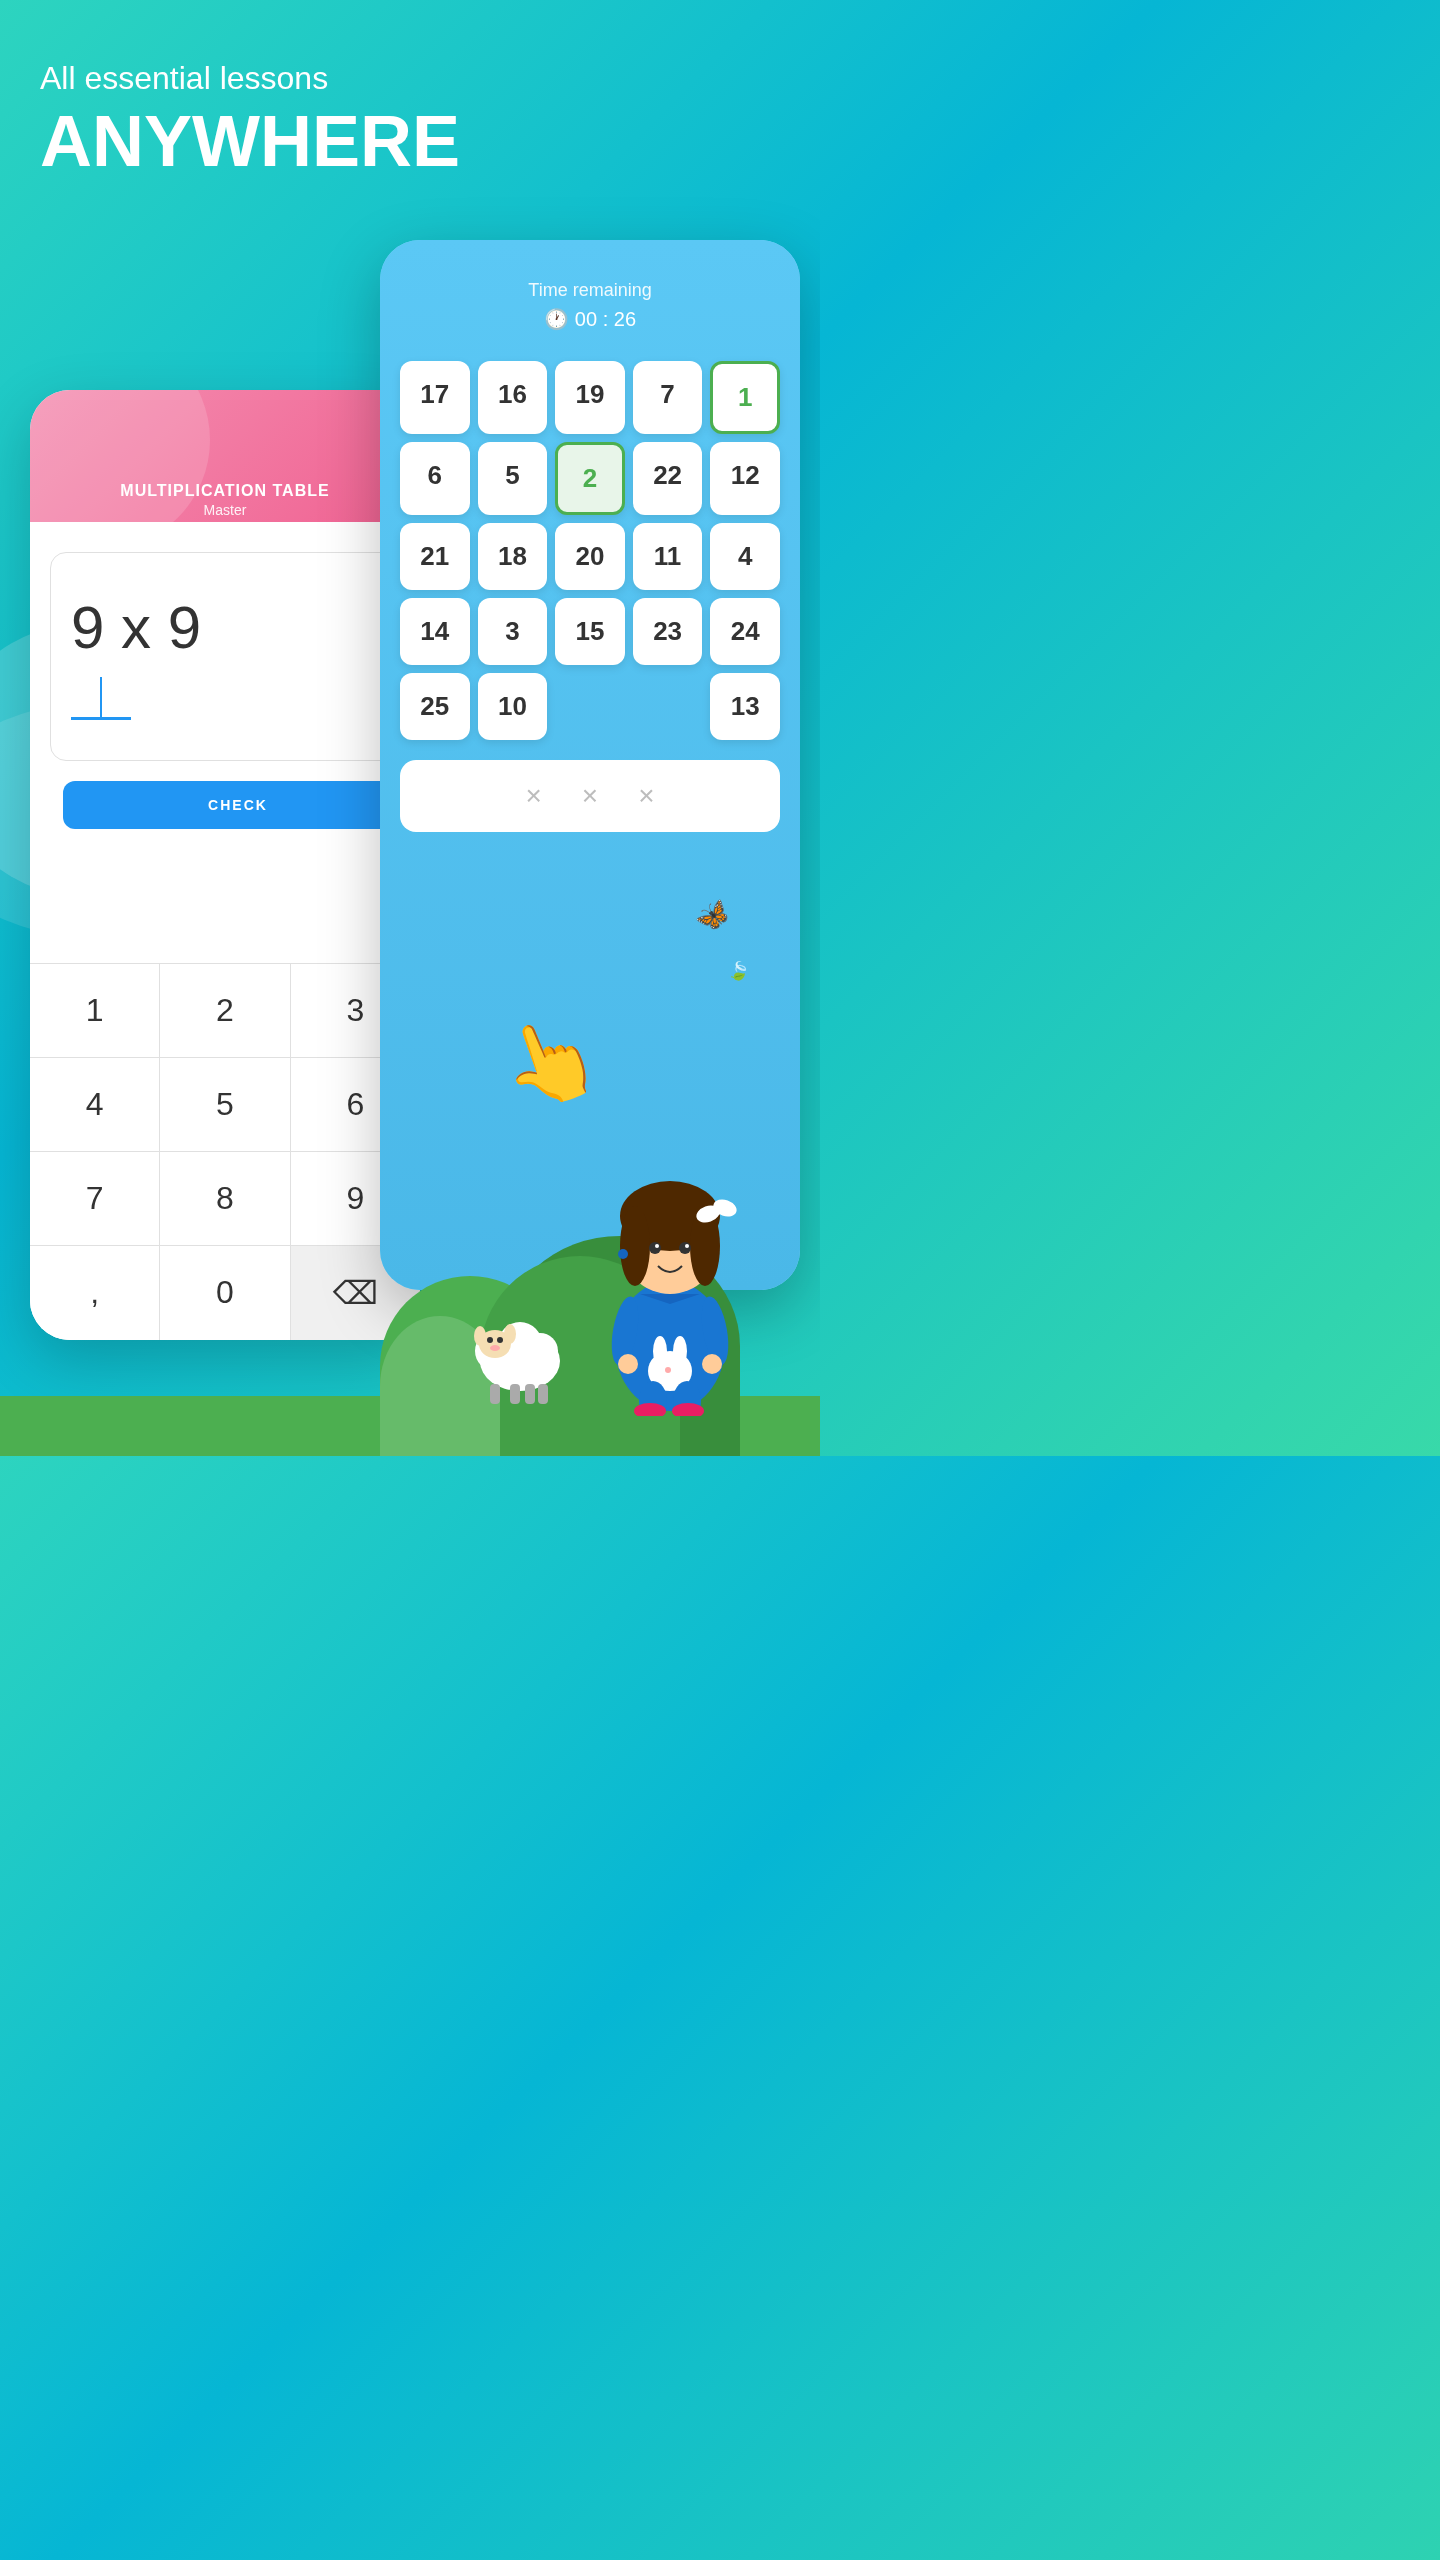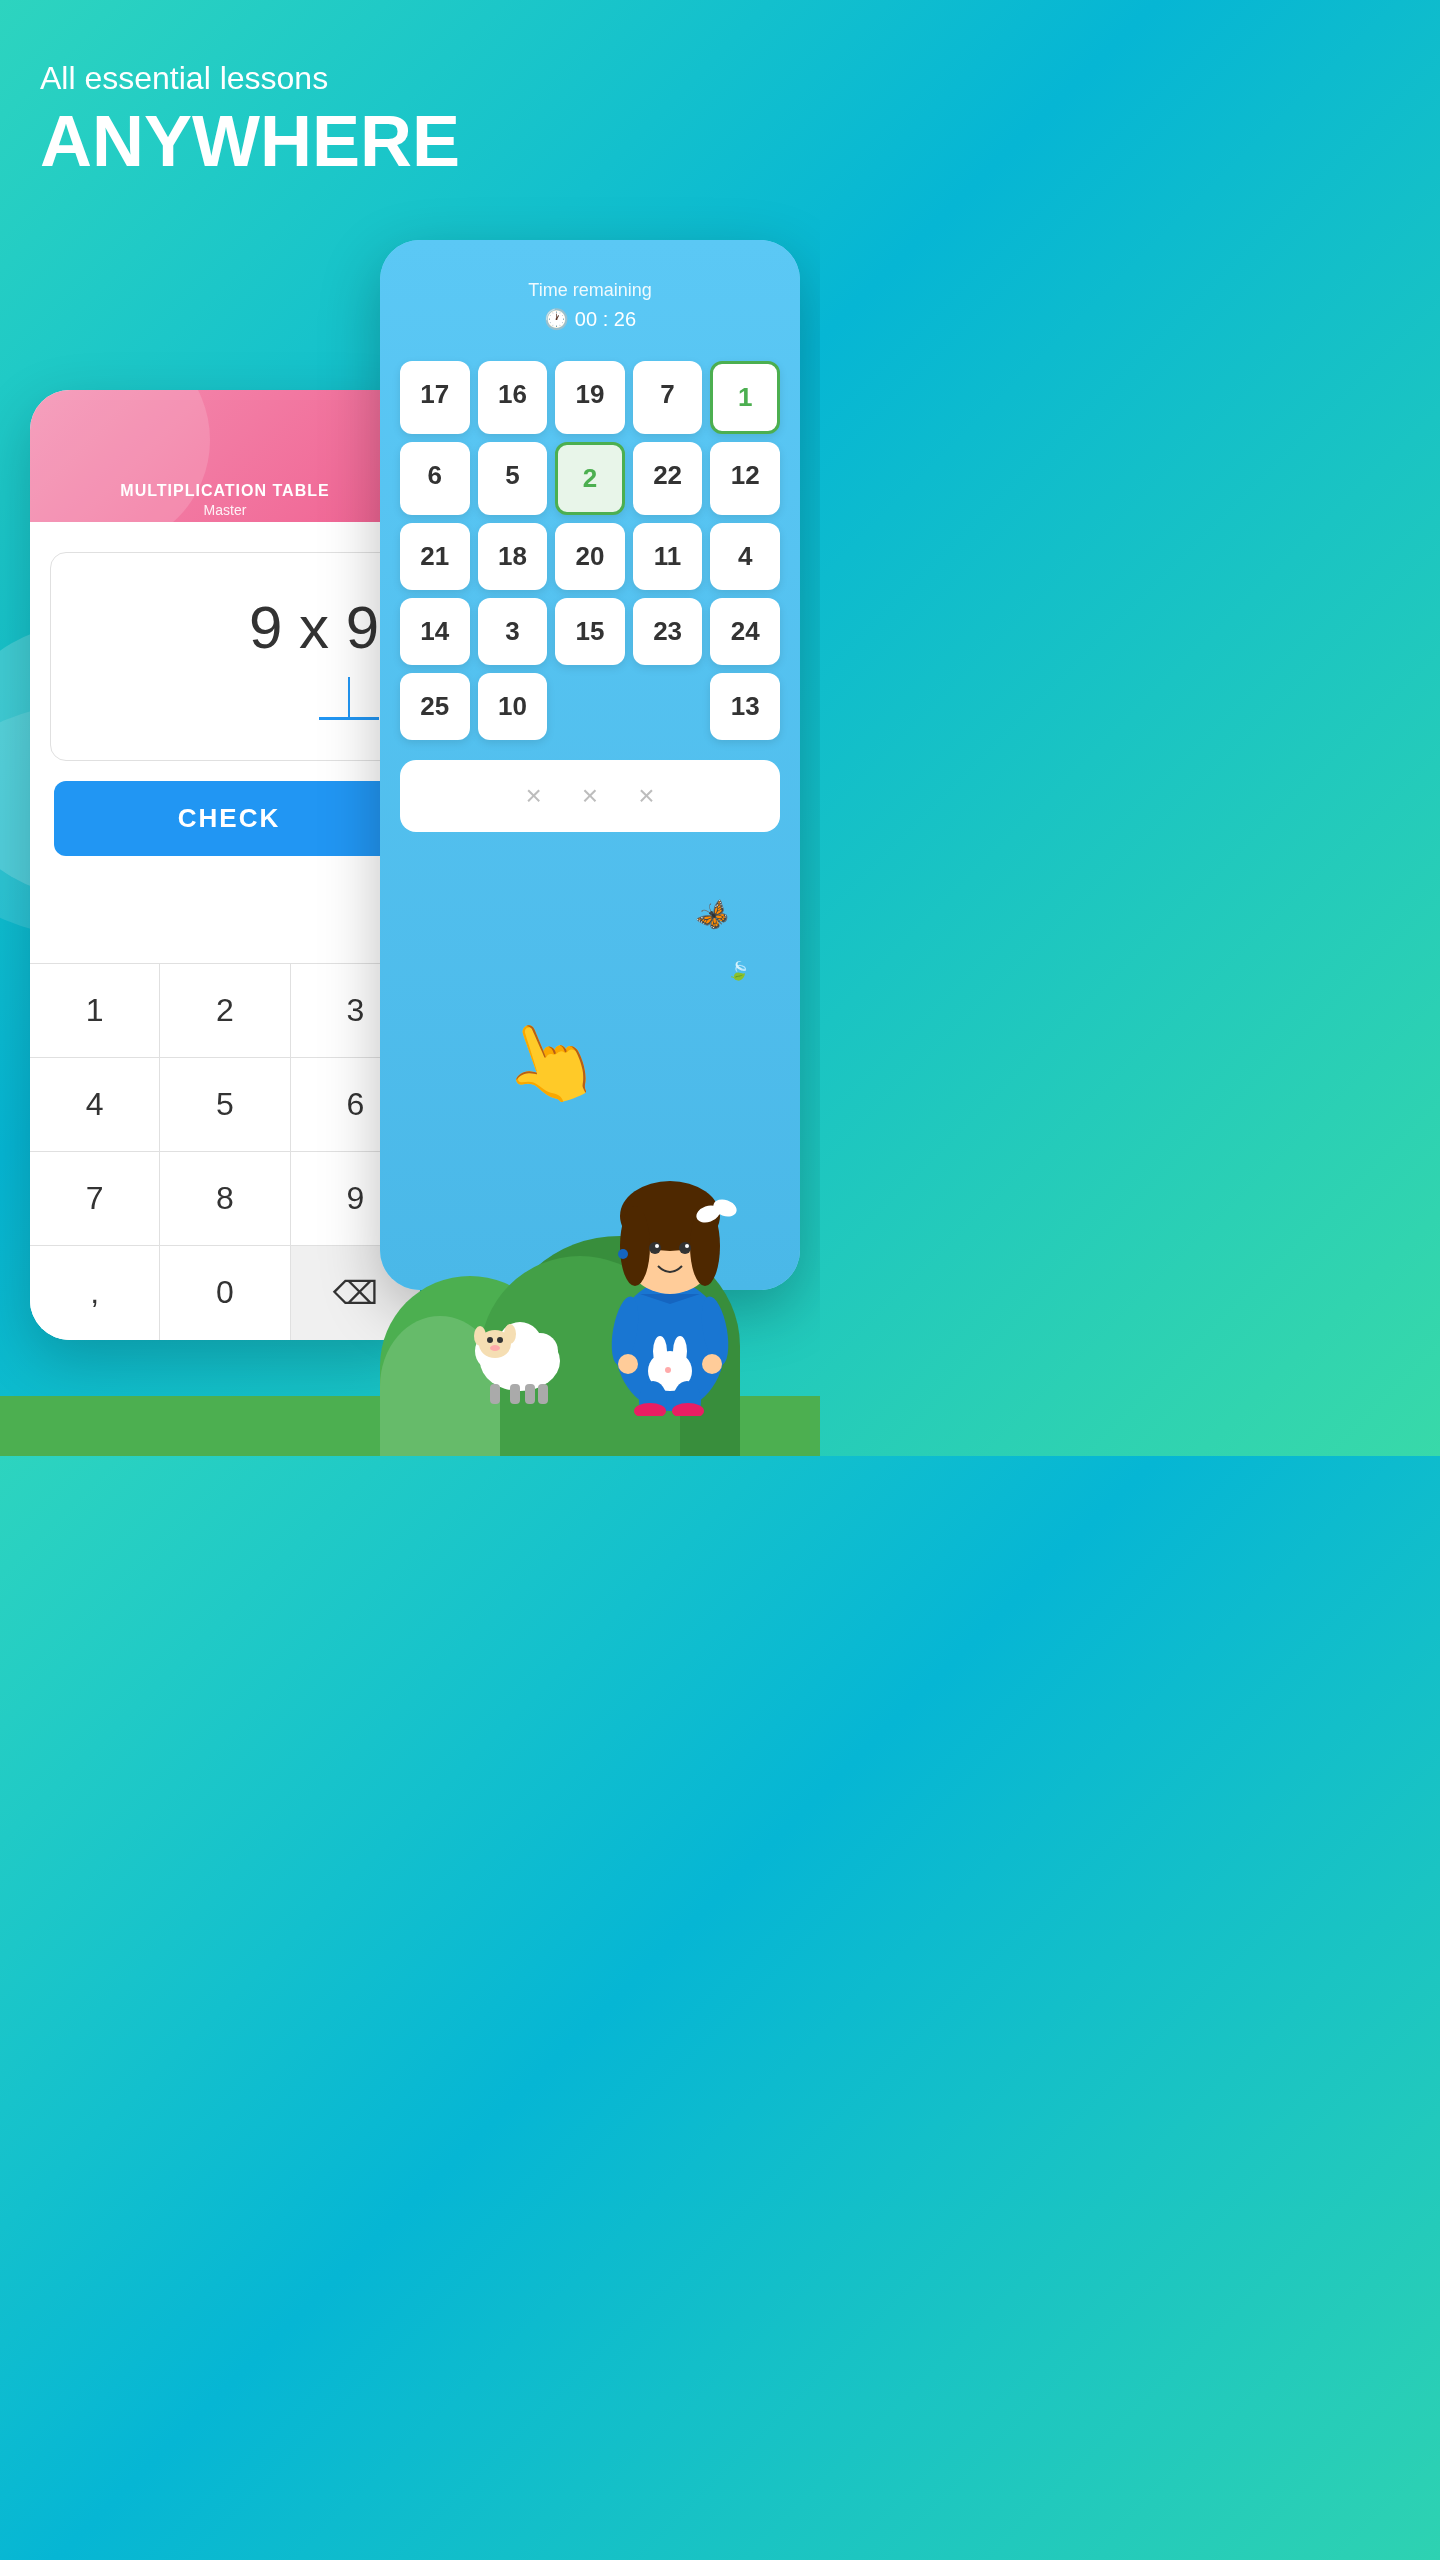--- a/index.html
+++ b/index.html
@@ -84,21 +84,21 @@
     }
 
     .quiz-area {
       background: white;
       margin: 30px 20px 20px;
       border-radius: 16px;
       border: 1px solid #e0e0e0;
       padding: 40px 20px 30px;
       display: flex;
       flex-direction: column;
-      align-items: flex-end;
+      align-items: flex-start;
     }
 
     .quiz-equation {
       font-size: 60px;
       font-weight: 300;
       color: #333;
       margin-bottom: 20px;
     }
 
     .quiz-input-line {
@@ -111,28 +111,28 @@
     .quiz-cursor {
       width: 2px;
       height: 40px;
       background: #2196F3;
       margin-top: -5px;
     }
 
     .check-button {
       background: #2196F3;
       color: white;
-      font-size: 26px;
+      font-size: 14px;
       font-weight: 700;
       letter-spacing: 2px;
       border: none;
       border-radius: 12px;
       width: calc(100% - 40px);
-      margin: 0 24px;
-      padding: 22px;
+      margin: 0 33px;
+      padding: 16px;
       cursor: pointer;
     }
 
     
     .numpad {
       position: absolute;
       bottom: 0;
       left: 0;
       right: 0;
       background: #f5f5f5;

